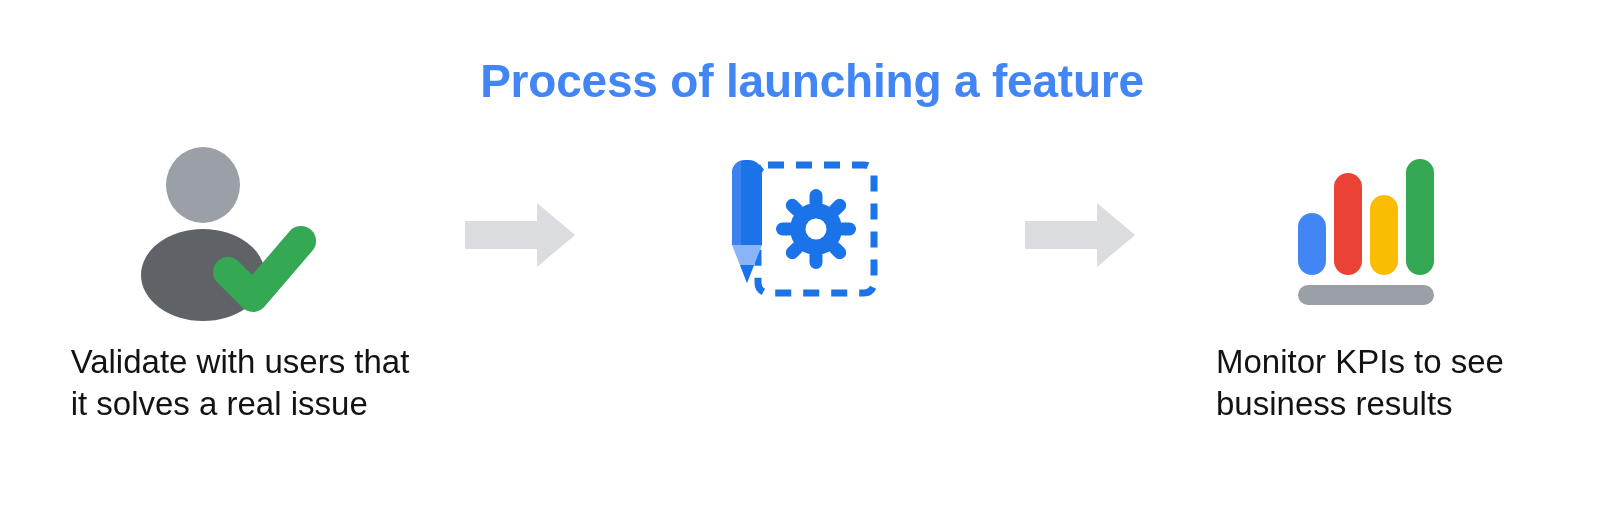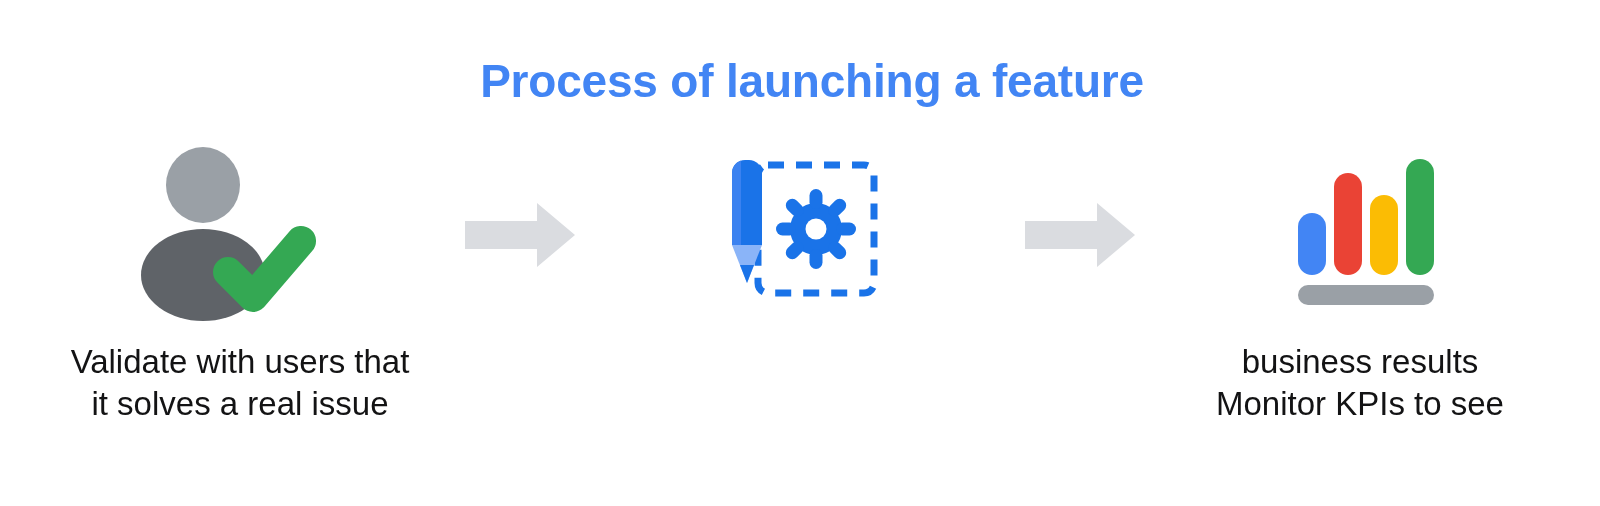--- a/index.html
+++ b/index.html
@@ -61,21 +61,20 @@
   .step-art {
     height: 180px;
     width: 100%;
     display: flex;
     align-items: center;
     justify-content: center;
   }
 
   .step-caption {
     margin-top: 16px;
-    text-align: center;
     font-size: 33px;
     line-height: 1.28;
     color: #131314;
     font-weight: normal;
     max-width: 400px;
   }
 
   
   .connector {
     width: 140px;
@@ -167,19 +166,19 @@
           <rect x="64" y="28" width="28" height="102" rx="14" fill="#EA4335"></rect>
 
           <rect x="100" y="50" width="28" height="80" rx="14" fill="#FBBC04"></rect>
 
           <rect x="136" y="14" width="28" height="116" rx="14" fill="#34A853"></rect>
 
           <rect x="28" y="140" width="136" height="20" rx="10" fill="#9AA0A6"></rect>
         </svg>
       </div>
       <div class="step-caption">
+        <div>Monitor KPIs to see</div>
         <div>business results</div>
-        <div>Monitor KPIs to see</div>
       </div>
     </div>
 
   </div>
 </div>
 
 </body></html>

